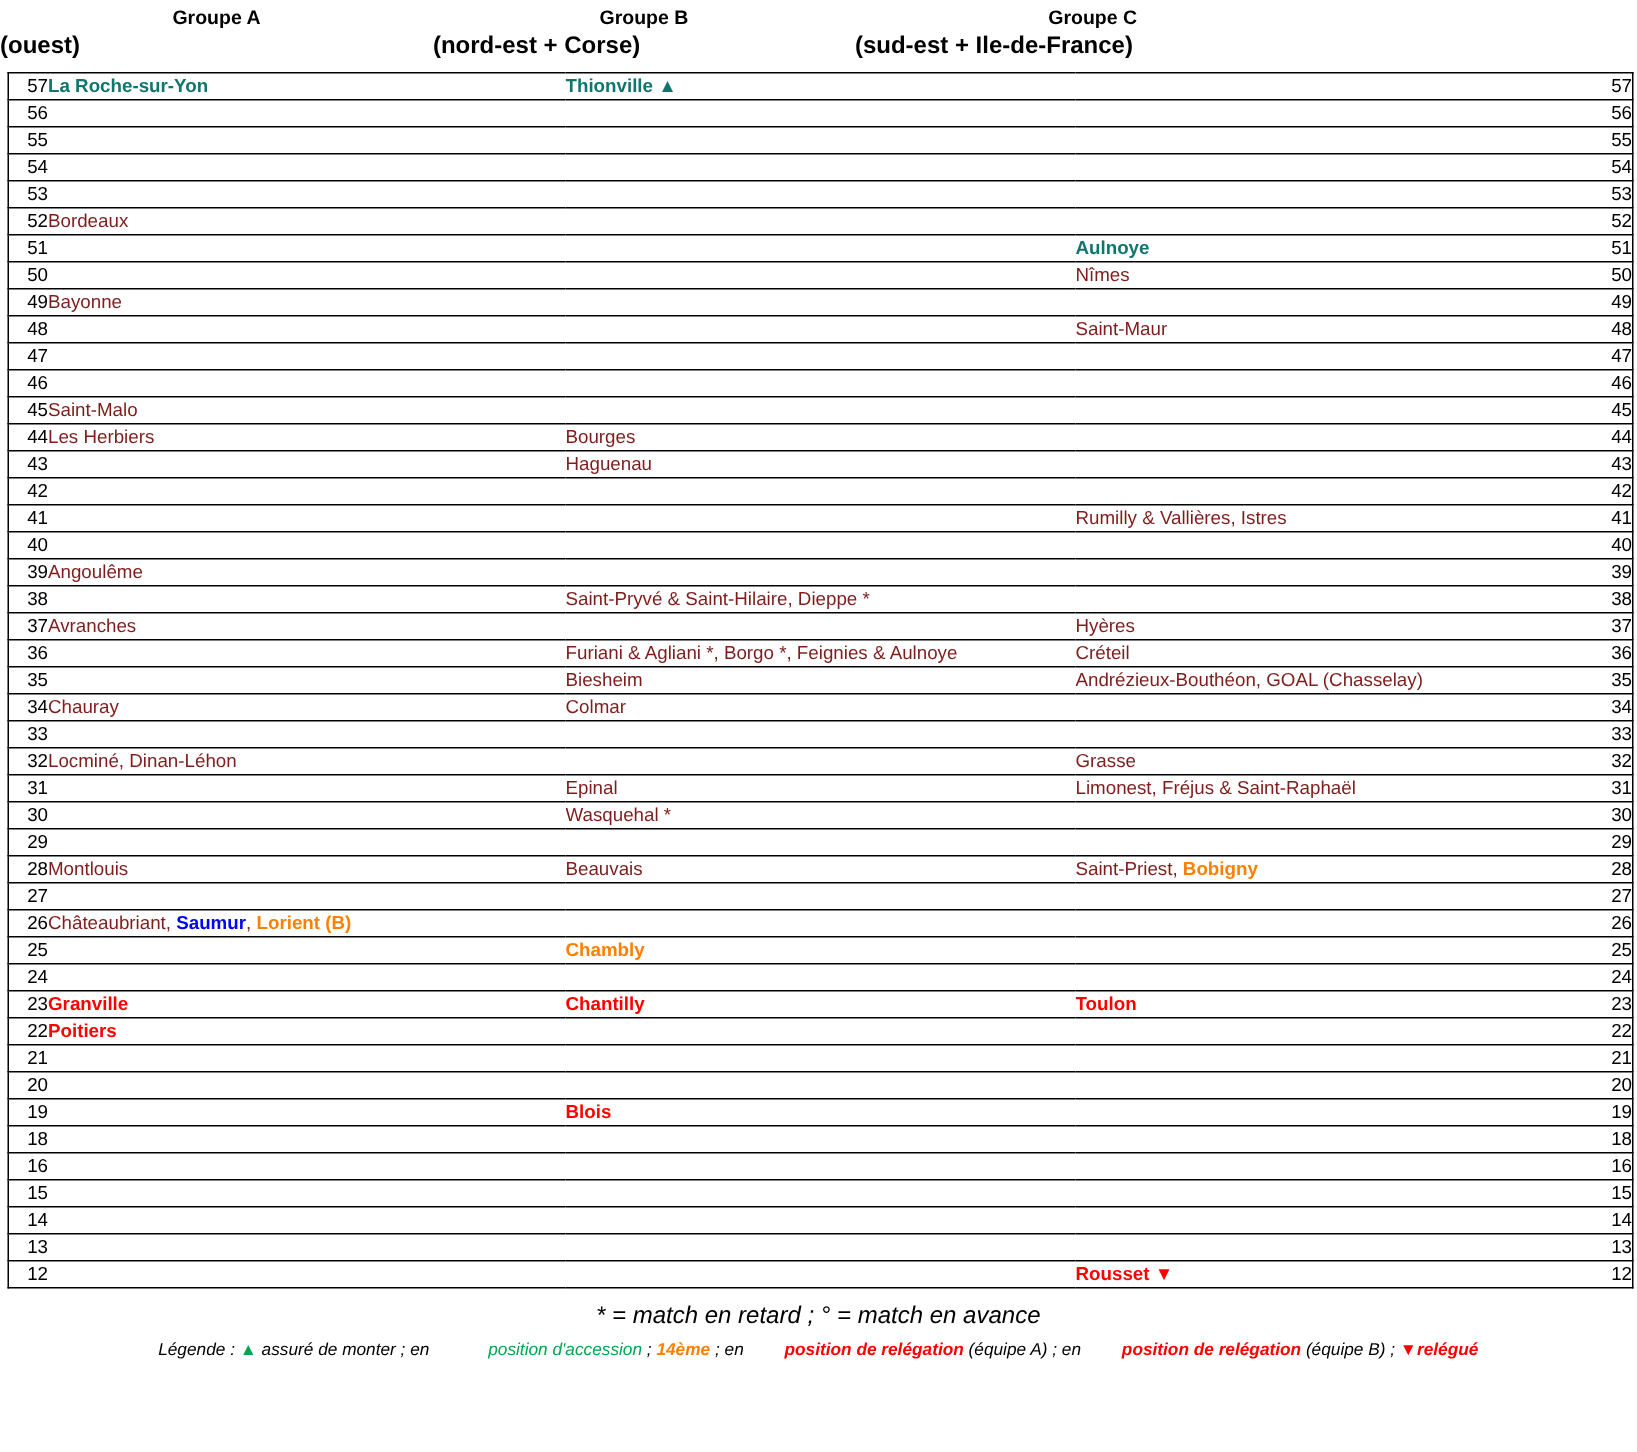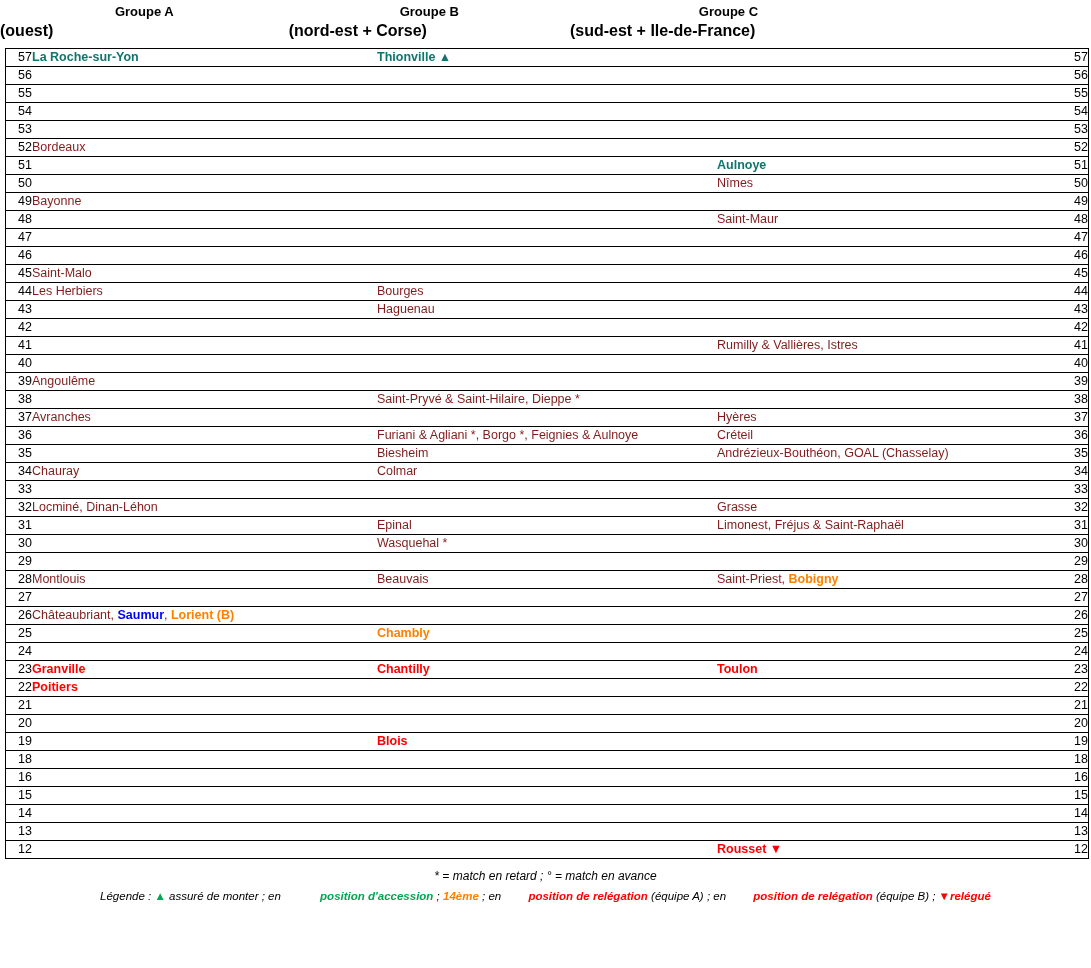--- a/index.html
+++ b/index.html
@@ -81,32 +81,32 @@
   .c-green  { color: #0f766e; font-weight: bold; }
   .c-orange { color: #ff8000; font-weight: bold; }
   .c-red    { color: #ff0000; font-weight: bold; }
   .c-blue   { color: #0000ff; font-weight: bold; }
   .c-black  { color: #7f1d1d; }
 
   
   .footnote {
     text-align: center;
     font-style: italic;
-    font-size: 12px;
+    font-size: 16px;
     margin-top: 10px;
   }
   .legend {
     text-align: center;
     font-size: 11.5px;
     font-style: italic;
     margin-top: 7px;
   }
   .legend .tri-up { color: #00a651; font-style: normal; }
   .legend .tri-dn { color: #ff0000; font-style: normal; }
-  .legend .acc { color: #00a651; font-weight: bold; font-style: italic; margin-left: 36px; }
+  .legend .acc { color: #00a651; font-weight: normal; font-style: italic; margin-left: 36px; }
   .legend .q14 { color: #ff8000; font-weight: bold; font-style: italic; }
   .legend .rel { color: #ff0000; font-weight: bold; font-style: italic; margin-left: 24px; }
   .legend .relg { color: #ff0000; font-weight: bold; font-style: italic; }
 </style>
 </head>
 <body>
 
 <div class="wrap">
 
   <div class="headers">

